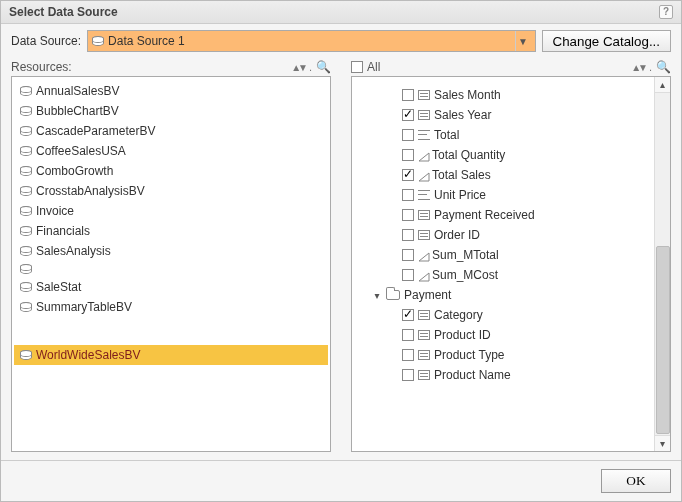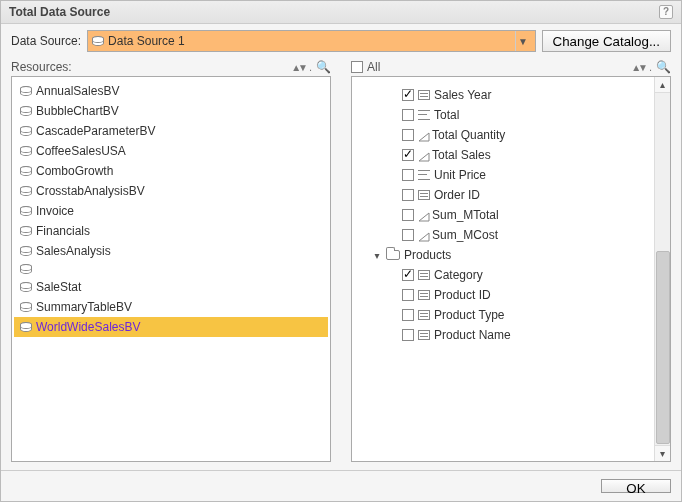--- a/index.html
+++ b/index.html
@@ -144,21 +144,22 @@
   .res-item {
     display: flex;
     align-items: center;
     gap: 4px;
     padding: 3px 6px;
     cursor: pointer;
     white-space: nowrap;
   }
   .res-item.selected {
     background: #f7c443;
-    color: #6d28d9;
+    color: #7f1d1d;
+    margin-top: 28px;
   }
   
   .cyl-icon {
     width: 12px; height: 10px;
     border: 1px solid #888;
     border-radius: 6px / 3px;
     position: relative;
     flex: none;
     background: #fff;
   }
@@ -270,33 +271,34 @@
     border-radius:2px;
     margin:1px 0;
   }
   .footer {
     border-top:1px solid #ccc;
     padding:8px 10px;
     display:flex;
     justify-content:flex-end;
   }
   .ok-btn {
-    min-width:70px; height:14px;
+    min-width:70px; height:24px;
     border:1px solid #999;
     background:linear-gradient(#fdfdfd,#eaeaea);
     cursor:pointer;
+    font-family:Liberation Serif, serif;
   }
   .right-inner { padding-right:16px; }
 </style>
 </head>
 <body>
 
 <div class="dialog">
   <div class="titlebar">
-    <span>Total Data Source</span>
+    <span>Select Data Source</span>
     <span class="help-icon">?</span>
   </div>
 
   <div class="content">
     <div class="ds-row">
       <span class="ds-label">Data Source:</span>
       <div class="ds-select">
         <span class="cyl-icon"></span>
         <span>Data Source 1</span>
         <span class="caret">▼</span>
@@ -383,20 +385,25 @@
           <div class="panel-tools">
             <span class="updown">▲▼</span>
             <span>.</span>
             <span class="mag">🔍</span>
           </div>
         </div>
         <div class="listbox">
           <div class="listbox-inner right-inner" id="fields-tree">
               <div class="tree">
                 <div class="tree-row indent2">
+                  <span class="chk"></span>
+                  <span class="fld-icon fld-lines"></span>
+                  <span>Sales Month</span>
+                </div>
+                <div class="tree-row indent2">
                   <span class="chk checked"></span>
                   <span class="fld-icon fld-lines"></span>
                   <span>Sales Year</span>
                 </div>
                 <div class="tree-row indent2">
                   <span class="chk"></span>
                   <span class="fld-icon fld-sum"></span>
                   <span>Total</span>
                 </div>
                 <div class="tree-row indent2">
@@ -414,40 +421,45 @@
                   <span>Total Sales</span>
                 </div>
                 <div class="tree-row indent2">
                   <span class="chk"></span>
                   <span class="fld-icon fld-sum"></span>
                   <span>Unit Price</span>
                 </div>
                 <div class="tree-row indent2">
                   <span class="chk"></span>
                   <span class="fld-icon fld-lines"></span>
+                  <span>Payment Received</span>
+                </div>
+                <div class="tree-row indent2">
+                  <span class="chk"></span>
+                  <span class="fld-icon fld-lines"></span>
                   <span>Order ID</span>
                 </div>
                 <div class="tree-row indent2">
                   <span class="chk"></span>
                   <span class="fld-icon" style="width: 10px; height: 9px; position: relative;"><svg width="12" height="10" viewBox="0 0 12 10">
                       <polygon points="1,9 11,9 11,1" fill="none" stroke="#888" stroke-width="1"></polygon>
                     </svg></span>
                   <span>Sum_MTotal</span>
                 </div>
                 <div class="tree-row indent2">
                   <span class="chk"></span>
                   <span class="fld-icon" style="width: 10px; height: 9px; position: relative;"><svg width="12" height="10" viewBox="0 0 12 10">
                       <polygon points="1,9 11,9 11,1" fill="none" stroke="#888" stroke-width="1"></polygon>
                     </svg></span>
                   <span>Sum_MCost</span>
                 </div>
                 <div class="tree-row indent1" style="padding-left: 14px;">
                   <span class="expander">▾</span>
                   <span class="folder-icon"></span>
-                  <span>Products</span>
+                  <span>Payment</span>
                 </div>
                 <div class="tree-row indent2">
                   <span class="chk checked"></span>
                   <span class="fld-icon fld-lines"></span>
                   <span>Category</span>
                 </div>
                 <div class="tree-row indent2">
                   <span class="chk"></span>
                   <span class="fld-icon fld-lines"></span>
                   <span>Product ID</span>

